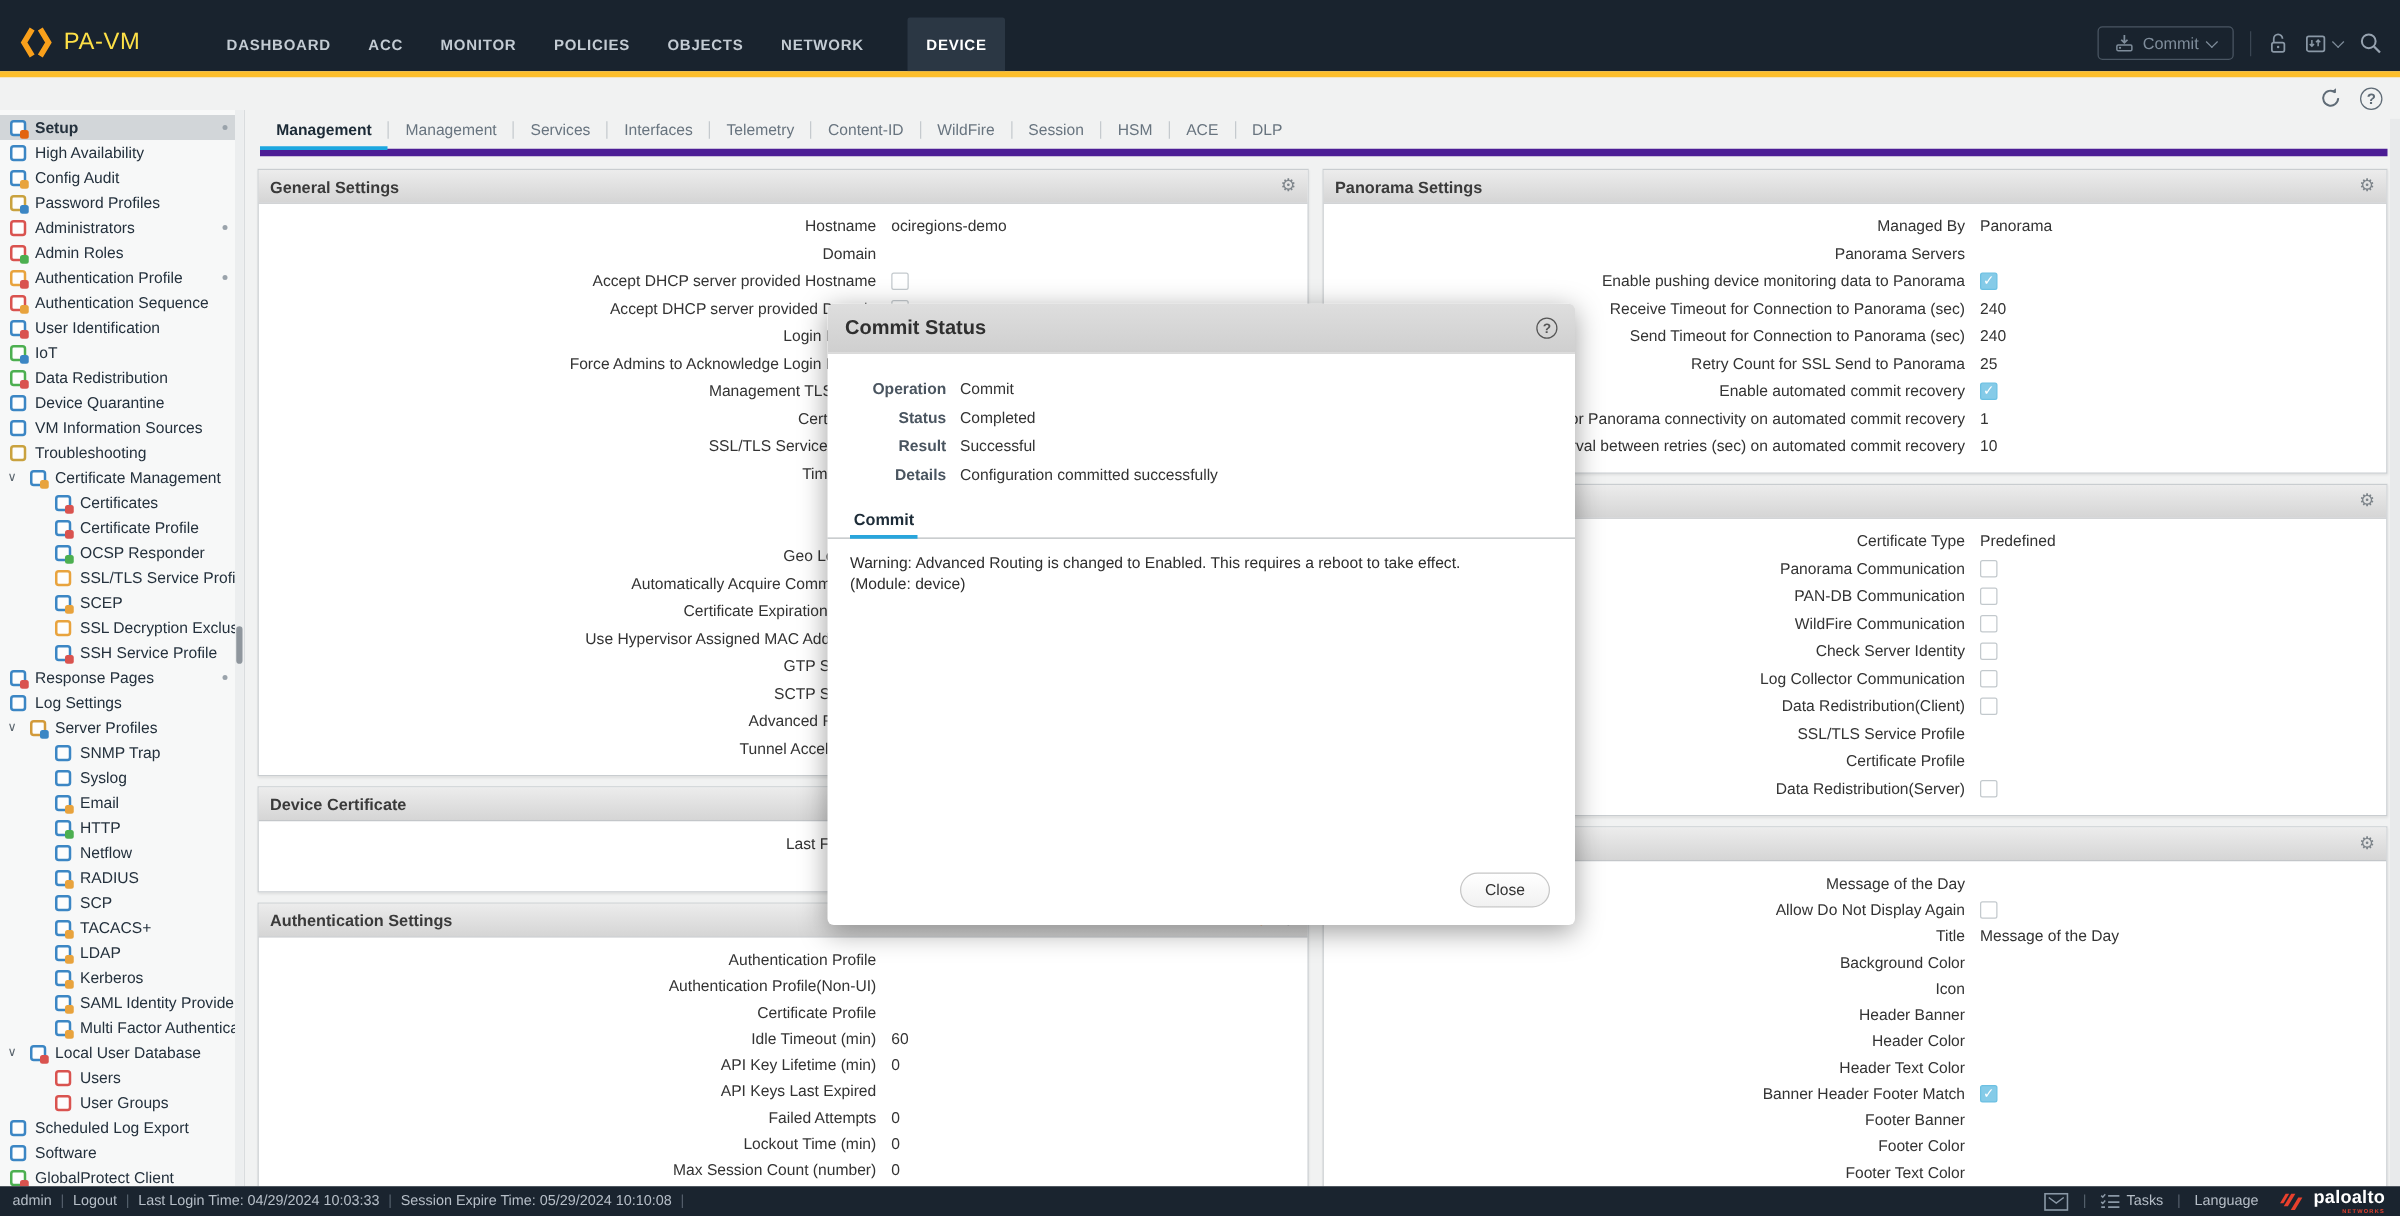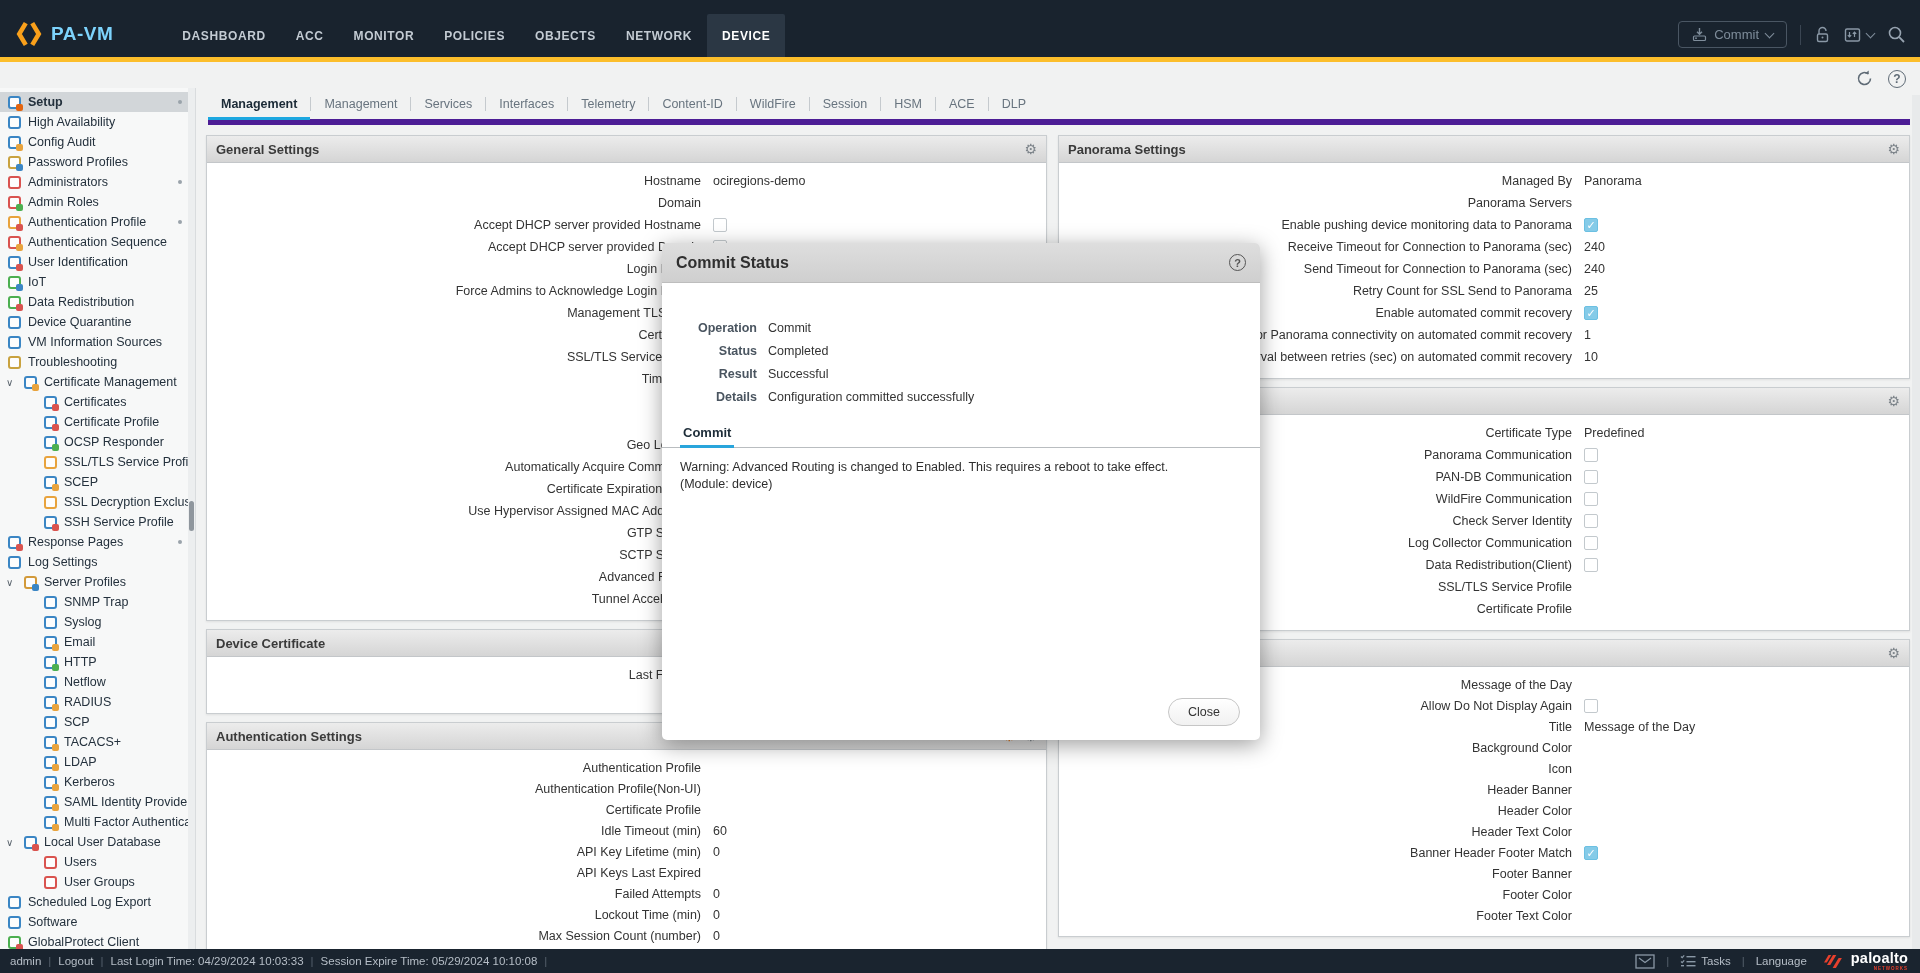--- a/index.html
+++ b/index.html
@@ -3,24 +3,24 @@
 <meta charset="utf-8">
 <style>
   * { margin:0; padding:0; box-sizing:border-box; }
   html,body { width:1920px; height:973px; overflow:hidden; font-family:"Liberation Sans",sans-serif; background:#f1f2f2; }
   #stage { position:relative; width:1920px; height:973px; overflow:hidden; }
 
   
   .topbar { position:absolute; left:0; top:0; width:1920px; height:57px; background:#19232e; display:flex; align-items:center; }
   .logo { display:flex; align-items:center; gap:9px; padding:10px 0 0 16px; }
   .logo-mark { width:26px; height:26px; }
-  .logo-text { color:#7dd3fc; font-size:19px; font-weight:bold; letter-spacing:.5px; }
+  .logo-text { color:#fde047; font-size:19px; font-weight:normal; letter-spacing:.5px; }
   .topnav { display:flex; align-items:stretch; height:57px; margin-left:54px; }
   .nti { display:flex; align-items:center; padding:0 15px; margin-top:14px; color:#c3cbd3; font-size:12px; font-weight:600; letter-spacing:.6px; cursor:pointer; }
-  .nti.act { background:#2b3744; color:#fff; border-radius:2px 2px 0 0; }
+  .nti.act { background:#2b3744; color:#fff; border-radius:2px 2px 0 0;margin-left:20px; }
   .topbar-right { position:absolute; right:14px; top:0; height:57px; display:flex; align-items:center; gap:13px; padding-top:12px; }
   .commit-btn { display:flex; align-items:center; gap:7px; border:1px solid #4a5663; border-radius:4px; padding:5px 13px; color:#7f8d9b; font-size:13px; cursor:pointer; }
   .chev-dn { width:7px; height:7px; border-right:1.6px solid #7f8d9b; border-bottom:1.6px solid #7f8d9b; transform:rotate(45deg); margin-top:-3px; }
   .tb-sep { width:1px; height:20px; background:#3a4552; }
   .tb-ic { display:flex; align-items:center; gap:3px; cursor:pointer; }
 
   
   .accentbar { position:absolute; left:0; top:57px; width:1920px; height:5px; background:#fcbe2b; }
   .toolbar { position:absolute; left:0; top:62px; width:1920px; height:33px; background:#f1f2f2; }
   .toolbar-icons { position:absolute; right:14px; top:7px; display:flex; align-items:center; gap:14px; }
@@ -64,21 +64,21 @@
   .cb { margin-left:12px; width:14px; height:14px; border:1px solid #c3c9cd; border-radius:2px; background:#fff; flex:none; cursor:pointer; }
   .cb.checked { background:#85cbe8; border-color:#6cc0e2; color:#fff; font-size:11px; line-height:13px; text-align:center; }
   .cb.checked::after { content:"\2713"; }
   .devcert-b { height:56px; }
 
   
   .dialog { position:absolute; left:662px; top:243px; width:598px; height:497px; background:#fff; border-radius:5px; box-shadow:0 5px 22px rgba(0,0,0,.38); z-index:100; }
   .dlg-h { height:40px; background:linear-gradient(#dedede,#cfcfcf); border-radius:5px 5px 0 0; display:flex; align-items:center; padding:0 14px; border-bottom:1px solid #bdbdbd; }
   .dlg-title { font-size:16px; font-weight:600; color:#2f2f2f; flex:1; }
   .dlg-help { width:17px; height:17px; border:1.5px solid #555; border-radius:50%; color:#555; font-size:11px; font-weight:bold; display:flex; align-items:center; justify-content:center; cursor:pointer; }
-  .dlg-fields { margin-top:33px; }
+  .dlg-fields { margin-top:16px; }
   .dfrow { display:flex; height:23px; align-items:center; }
   .dfl { width:95px; text-align:right; font-size:12.5px; font-weight:bold; color:#4a5560; flex:none; }
   .dfv { margin-left:11px; font-size:12.5px; color:#333; }
   .dtabs { margin-top:12px; border-bottom:1px solid #b9bdc0; padding-left:18px; }
   .dtab { display:inline-block; padding:5px 3px; font-size:13px; font-weight:bold; color:#1d2c38; border-bottom:3px solid #29a5dc; margin-bottom:-1px; cursor:pointer; }
   .dmsg { padding:11px 18px; font-size:12.5px; color:#2e2e2e; line-height:17px; }
   .dlg-close { position:absolute; right:20px; bottom:14px; padding:6px 19px; border:1px solid #c6c6c6; border-radius:15px; background:linear-gradient(#fff,#f1f1f1); font-size:12.5px; color:#333; cursor:pointer; font-family:"Liberation Sans",sans-serif; }
 
   
   .statusbar { position:absolute; left:0; top:949px; width:1920px; height:24px; background:#1a242f; display:flex; align-items:center; font-size:11.5px; color:#b6bec7; }
@@ -583,20 +583,24 @@
             <div class="frow">
               <span class="fl">Data Redistribution(Client)</span>
               <span class="cb"></span>
             </div>
             <div class="frow">
               <span class="fl">SSL/TLS Service Profile</span>
             </div>
             <div class="frow">
               <span class="fl">Certificate Profile</span>
             </div>
+            <div class="frow">
+              <span class="fl">Data Redistribution(Server)</span>
+              <span class="cb"></span>
+            </div>
           </div>
       </div>
       <div class="panel">
         <div class="panel-h">
           <span class="pt"></span>
           <span class="gear">⚙</span>
         </div>
         <div class="panel-b">
             <div class="frow h21">
               <span class="fl">Message of the Day</span>

